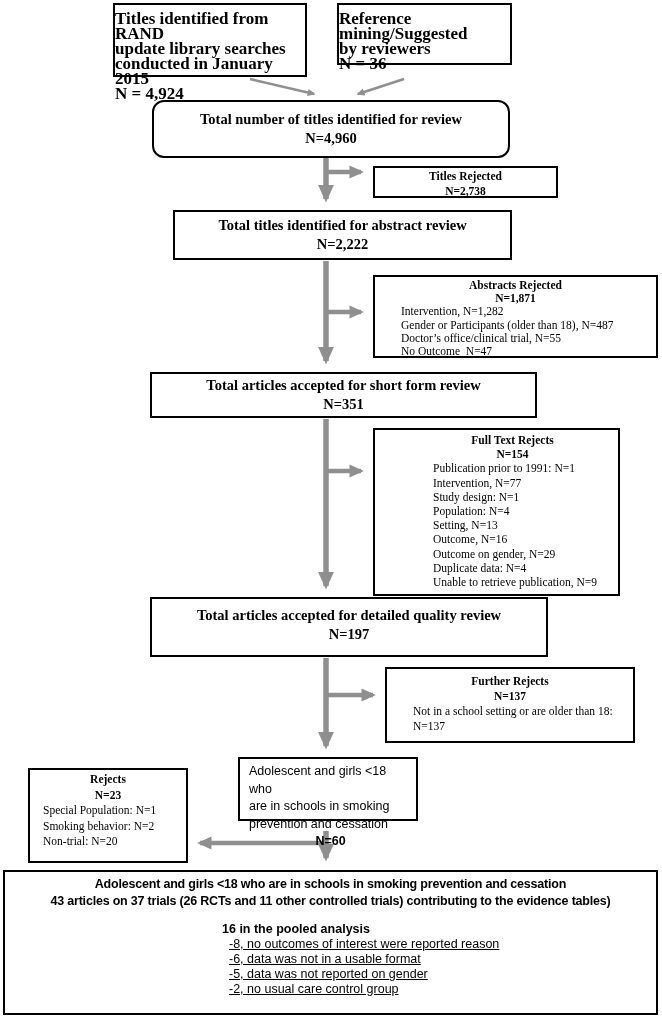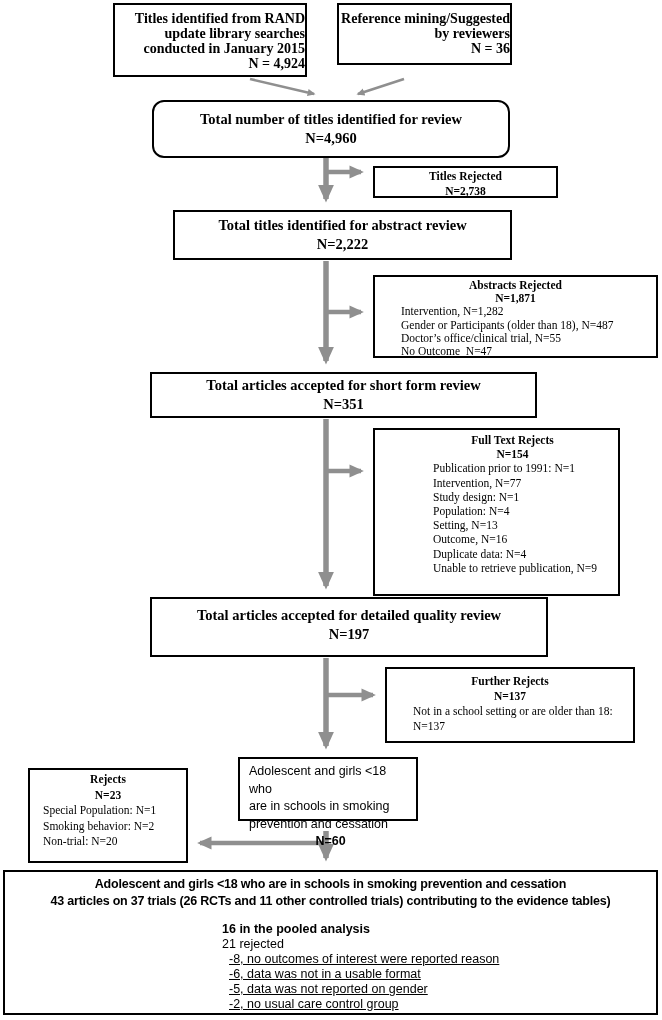--- a/index.html
+++ b/index.html
@@ -6,21 +6,21 @@
   #canvas {
     position:relative; width:662px; height:1020px; background:#ffffff;
     font-family:"Liberation Serif", serif; color:#000;
     overflow:hidden;
   }
   .box {
     position:absolute; box-sizing:border-box; background:#ffffff;
     border:2px solid #000000;
   }
   
-  .top-box { font-weight:bold; font-size:14px; line-height:15px; text-align:right; padding-top:6px; }
+  .top-box { font-weight:bold; font-size:17px; line-height:15px; text-align:left; padding-top:6px; }
   
   .main-box {
     display:flex; flex-direction:column; justify-content:center;
     text-align:center; font-weight:bold; font-size:14.5px; line-height:19px;
   }
   
   .side-box { font-size:11.5px; padding:2px 4px; }
   .side-head { text-align:center; font-weight:bold; }
   .side-box .reason { margin-left:22px; text-align:left; white-space:pre-wrap; }
   .lh13 { line-height:13.2px; }
@@ -112,20 +112,21 @@
   <div class="box side-box lh14" style="left:373px; top:428px; width:247px; height:168px; padding-top:3px;padding-left:36px;">
     <div class="side-head">Full Text Rejects</div>
     <div class="side-head">N=154</div>
     <div>
         <div class="reason">Publication prior to 1991: N=1</div>
         <div class="reason">Intervention, N=77</div>
         <div class="reason">Study design: N=1</div>
         <div class="reason">Population: N=4</div>
         <div class="reason">Setting, N=13</div>
         <div class="reason">Outcome, N=16</div>
+        <div class="reason">Outcome on gender, N=29</div>
         <div class="reason">Duplicate data: N=4</div>
         <div class="reason">Unable to retrieve publication, N=9</div>
       </div>
   </div>
 
   <div class="box main-box" style="left:150px; top:597px; width:398px; height:60px; justify-content:flex-start; padding-top:7px;">
     <div>Total articles accepted for detailed quality review</div>
     <div>N=197</div>
   </div>
 
@@ -156,21 +157,20 @@
       </div>
   </div>
 
   <div class="box sans final-box" style="left:3px; top:870px; width:655px; height:145px;">
     <div class="final-head-wrap">
       <div class="final-head">Adolescent and girls &lt;18 who are in schools in smoking prevention and cessation</div>
       <div class="final-head">43 articles on 37 trials (26 RCTs and 11 other controlled trials) contributing to the evidence tables)</div>
     </div>
     <div class="final-block">
       <div class="bold">16 in the pooled analysis</div>
-      <div>21 rejected</div>
       <div>
           <div class="reason">-8, no outcomes of interest were reported reason</div>
           <div class="reason">-6, data was not in a usable format</div>
           <div class="reason">-5, data was not reported on gender</div>
           <div class="reason">-2, no usual care control group</div>
         </div>
     </div>
   </div>
 
 </div>

